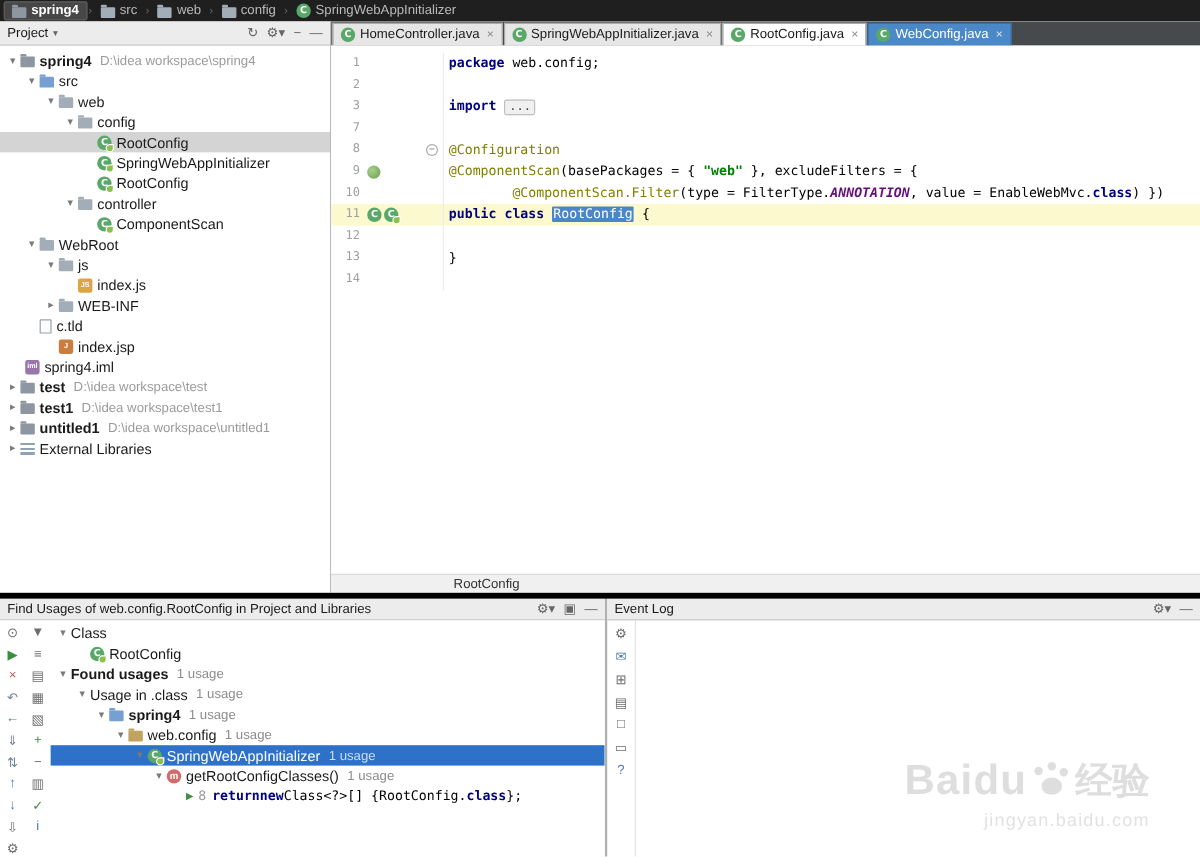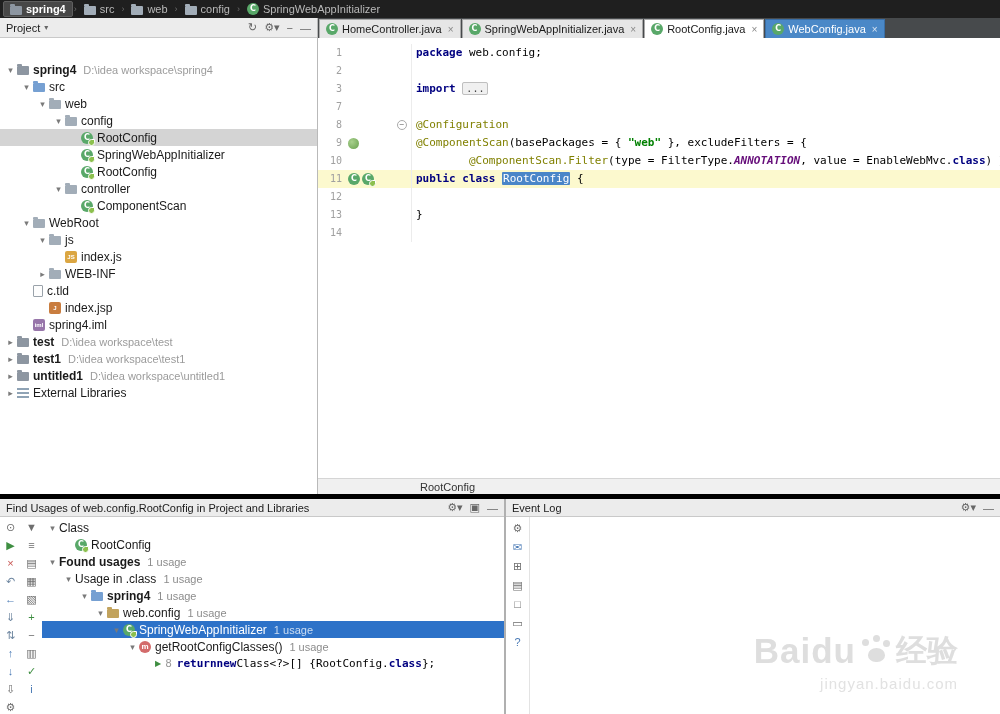--- a/index.html
+++ b/index.html
@@ -29,21 +29,21 @@
   .js{background:#dba642;} .jsp{background:#c97d3f;} .iml{background:#9876aa;}
   .i-file-plain{width:10px;height:12px;background:#fdfdfd;border:1px solid #9aa2aa;border-radius:1px;}
   .i-libs{width:12px;height:11px;background:repeating-linear-gradient(180deg,#8fa3b5 0 2px,#fff 2px 4px);margin-top:1px;}
   .i-usage{color:#3e8e41;font-size:8px;}
   .i-bean{width:11px;height:11px;border-radius:50%;background:radial-gradient(circle at 35% 35%,#a8d08d,#68a04e);}
   .i-foldc{width:10px;height:10px;border:1px solid #aaa;border-radius:50%;color:#777;font-size:8px;line-height:8px;text-align:center;background:#fff;}
   .chev{width:13px;font-size:9px;color:#7a7a7a;text-align:center;flex:none;}
 
   
   .main{position:absolute;top:18px;left:0;right:0;height:476px;display:flex;}
-  .project-panel{width:318px;border-right:1px solid #b9b9b9;display:flex;flex-direction:column;background:#fff;gap:19px;}
+  .project-panel{width:276px;border-right:1px solid #b9b9b9;display:flex;flex-direction:column;background:#fff;}
   .panel-header{height:20px;background:#ececec;border-bottom:1px solid #c9c9c9;display:flex;align-items:center;padding:0 6px;font-size:11px;flex:none;}
   .ph-title{display:flex;align-items:center;gap:4px;}
   .ph-caret{font-size:8px;color:#666;}
   .hdr-icons{margin-left:auto;display:flex;align-items:center;gap:7px;color:#666;font-size:11px;}
   .hdr-icons .hicon{cursor:default;}
   .tree{flex:1;overflow:hidden;padding-top:4px;}
   .t-row{display:flex;align-items:center;height:17px;white-space:nowrap;}
   .t-row .label{color:#1a1a1a;}
   .t-row .label.bold{font-weight:bold;}
   .t-row .hint{color:#9b9b9b;font-size:11px;margin-left:7px;}
@@ -219,21 +219,21 @@
           <div class="t-row" style="padding-left: 20px;">
             <span class="chev"></span>
             <span class="icon i-file-plain"></span>
             <span class="label">c.tld</span>
           </div>
           <div class="t-row" style="padding-left: 36px;">
             <span class="chev"></span>
             <span class="icon i-file-sq jsp">J</span>
             <span class="label">index.jsp</span>
           </div>
-          <div class="t-row" style="padding-left: 20px;">
+          <div class="t-row" style="padding-left: 8px;">
             <span class="chev"></span>
             <span class="icon i-file-sq iml">iml</span>
             <span class="label">spring4.iml</span>
           </div>
           <div class="t-row" style="padding-left: 4px;">
             <span class="chev">▸</span>
             <span class="icon fold-shape c-proj"></span>
             <span class="label bold">test</span>
             <span class="hint">D:\idea workspace\test</span>
           </div>

